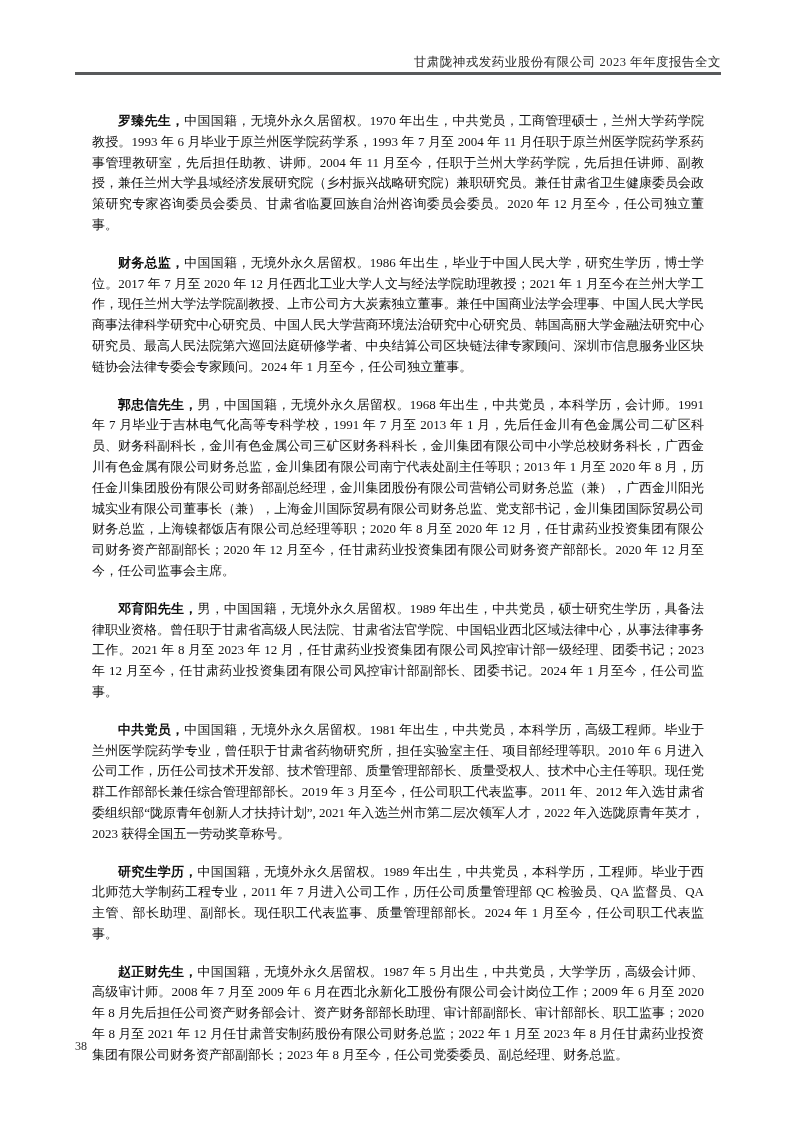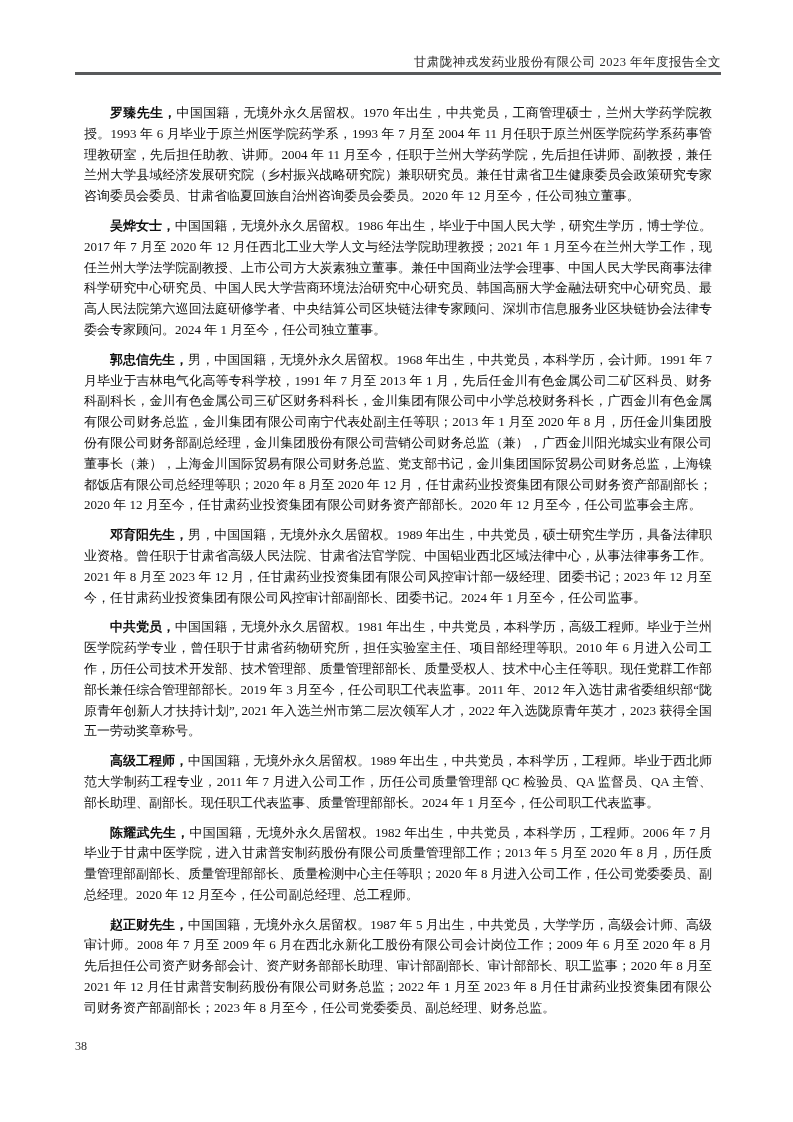--- a/index.html
+++ b/index.html
@@ -45,21 +45,21 @@
     left: 0;
     width: 100%;
     font-size: 13px;
     line-height: 20.8px;
     text-align: justify;
     text-justify: inter-ideograph;
     color: #111111;
   }
   .content p {
     text-indent: 2em;
-    margin: 9px;
+    margin: 17px;
   }
   .person-name {
     font-weight: bold;
   }
   .footer {
     position: absolute;
     top: 1036px;
     left: 0;
     width: 100%;
   }
@@ -74,26 +74,25 @@
 
 <div class="page">
 
   <div class="header">
     <span class="header-title">甘肃陇神戎发药业股份有限公司 2023 年年度报告全文</span>
   </div>
   <div class="header-rule"></div>
 
   <div class="content">
     <p><span class="person-name">罗臻先生，</span><span>中国国籍，无境外永久居留权。1970 年出生，中共党员，工商管理硕士，兰州大学药学院教授。1993 年 6 月毕业于原兰州医学院药学系，1993 年 7 月至 2004 年 11 月任职于原兰州医学院药学系药事管理教研室，先后担任助教、讲师。2004 年 11 月至今，任职于兰州大学药学院，先后担任讲师、副教授，兼任兰州大学县域经济发展研究院（乡村振兴战略研究院）兼职研究员。兼任甘肃省卫生健康委员会政策研究专家咨询委员会委员、甘肃省临夏回族自治州咨询委员会委员。2020 年 12 月至今，任公司独立董事。</span></p>
-    <p><span class="person-name">吴烨女士，</span><span>中国国籍，无境外永久居留权。1986 年出生，毕业于中国人民大学，研究生学历，博士学位。2017 年 7 月至 2020 年 12 月任西北工业大学人文与经法学院助理教授；2021 年 1 月至今在兰州大学工作，现任兰州大学法学院副教授、上市公司方大炭素独立董事。兼任中国商业法学会理事、中国人民大学民商事法律科学研究中心研究员、中国人民大学营商环境法治研究中心研究员、韩国高丽大学金融法研究中心研究员、最高人民法院第六巡回法庭研修学者、中央结算公司区块链法律专家顾问、深圳市信息服务业区块链协会法律专委会专家顾问。2024 年 1 月至今，任公司独立董事。</span></p>
+    <p><span class="person-name">财务总监，</span><span>中国国籍，无境外永久居留权。1986 年出生，毕业于中国人民大学，研究生学历，博士学位。2017 年 7 月至 2020 年 12 月任西北工业大学人文与经法学院助理教授；2021 年 1 月至今在兰州大学工作，现任兰州大学法学院副教授、上市公司方大炭素独立董事。兼任中国商业法学会理事、中国人民大学民商事法律科学研究中心研究员、中国人民大学营商环境法治研究中心研究员、韩国高丽大学金融法研究中心研究员、最高人民法院第六巡回法庭研修学者、中央结算公司区块链法律专家顾问、深圳市信息服务业区块链协会法律专委会专家顾问。2024 年 1 月至今，任公司独立董事。</span></p>
     <p><span class="person-name">郭忠信先生，</span><span>男，中国国籍，无境外永久居留权。1968 年出生，中共党员，本科学历，会计师。1991 年 7 月毕业于吉林电气化高等专科学校，1991 年 7 月至 2013 年 1 月，先后任金川有色金属公司二矿区科员、财务科副科长，金川有色金属公司三矿区财务科科长，金川集团有限公司中小学总校财务科长，广西金川有色金属有限公司财务总监，金川集团有限公司南宁代表处副主任等职；2013 年 1 月至 2020 年 8 月，历任金川集团股份有限公司财务部副总经理，金川集团股份有限公司营销公司财务总监（兼），广西金川阳光城实业有限公司董事长（兼），上海金川国际贸易有限公司财务总监、党支部书记，金川集团国际贸易公司财务总监，上海镍都饭店有限公司总经理等职；2020 年 8 月至 2020 年 12 月，任甘肃药业投资集团有限公司财务资产部副部长；2020 年 12 月至今，任甘肃药业投资集团有限公司财务资产部部长。2020 年 12 月至今，任公司监事会主席。</span></p>
     <p><span class="person-name">邓育阳先生，</span><span>男，中国国籍，无境外永久居留权。1989 年出生，中共党员，硕士研究生学历，具备法律职业资格。曾任职于甘肃省高级人民法院、甘肃省法官学院、中国铝业西北区域法律中心，从事法律事务工作。2021 年 8 月至 2023 年 12 月，任甘肃药业投资集团有限公司风控审计部一级经理、团委书记；2023 年 12 月至今，任甘肃药业投资集团有限公司风控审计部副部长、团委书记。2024 年 1 月至今，任公司监事。</span></p>
     <p><span class="person-name">中共党员，</span><span>中国国籍，无境外永久居留权。1981 年出生，中共党员，本科学历，高级工程师。毕业于兰州医学院药学专业，曾任职于甘肃省药物研究所，担任实验室主任、项目部经理等职。2010 年 6 月进入公司工作，历任公司技术开发部、技术管理部、质量管理部部长、质量受权人、技术中心主任等职。现任党群工作部部长兼任综合管理部部长。2019 年 3 月至今，任公司职工代表监事。2011 年、2012 年入选甘肃省委组织部“陇原青年创新人才扶持计划”, 2021 年入选兰州市第二层次领军人才，2022 年入选陇原青年英才，2023 获得全国五一劳动奖章称号。</span></p>
-    <p><span class="person-name">高级工程师，</span><span>中国国籍，无境外永久居留权。1989 年出生，中共党员，本科学历，工程师。毕业于西北师范大学制药工程专业，2011 年 7 月进入公司工作，历任公司质量管理部 QC 检验员、QA 监督员、QA 主管、部长助理、副部长。现任职工代表监事、质量管理部部长。2024 年 1 月至今，任公司职工代表监事。</span></p>
-    <p><span class="person-name">陈耀武先生，</span><span>中国国籍，无境外永久居留权。1982 年出生，中共党员，本科学历，工程师。2006 年 7 月毕业于甘肃中医学院，进入甘肃普安制药股份有限公司质量管理部工作；2013 年 5 月至 2020 年 8 月，历任质量管理部副部长、质量管理部部长、质量检测中心主任等职；2020 年 8 月进入公司工作，任公司党委委员、副总经理。2020 年 12 月至今，任公司副总经理、总工程师。</span></p>
+    <p><span class="person-name">研究生学历，</span><span>中国国籍，无境外永久居留权。1989 年出生，中共党员，本科学历，工程师。毕业于西北师范大学制药工程专业，2011 年 7 月进入公司工作，历任公司质量管理部 QC 检验员、QA 监督员、QA 主管、部长助理、副部长。现任职工代表监事、质量管理部部长。2024 年 1 月至今，任公司职工代表监事。</span></p>
     <p><span class="person-name">赵正财先生，</span><span>中国国籍，无境外永久居留权。1987 年 5 月出生，中共党员，大学学历，高级会计师、高级审计师。2008 年 7 月至 2009 年 6 月在西北永新化工股份有限公司会计岗位工作；2009 年 6 月至 2020 年 8 月先后担任公司资产财务部会计、资产财务部部长助理、审计部副部长、审计部部长、职工监事；2020 年 8 月至 2021 年 12 月任甘肃普安制药股份有限公司财务总监；2022 年 1 月至 2023 年 8 月任甘肃药业投资集团有限公司财务资产部副部长；2023 年 8 月至今，任公司党委委员、副总经理、财务总监。</span></p>
   </div>
 
   <div class="footer">
     <span class="page-number">38</span>
   </div>
 
 </div>
 
 </body></html>

